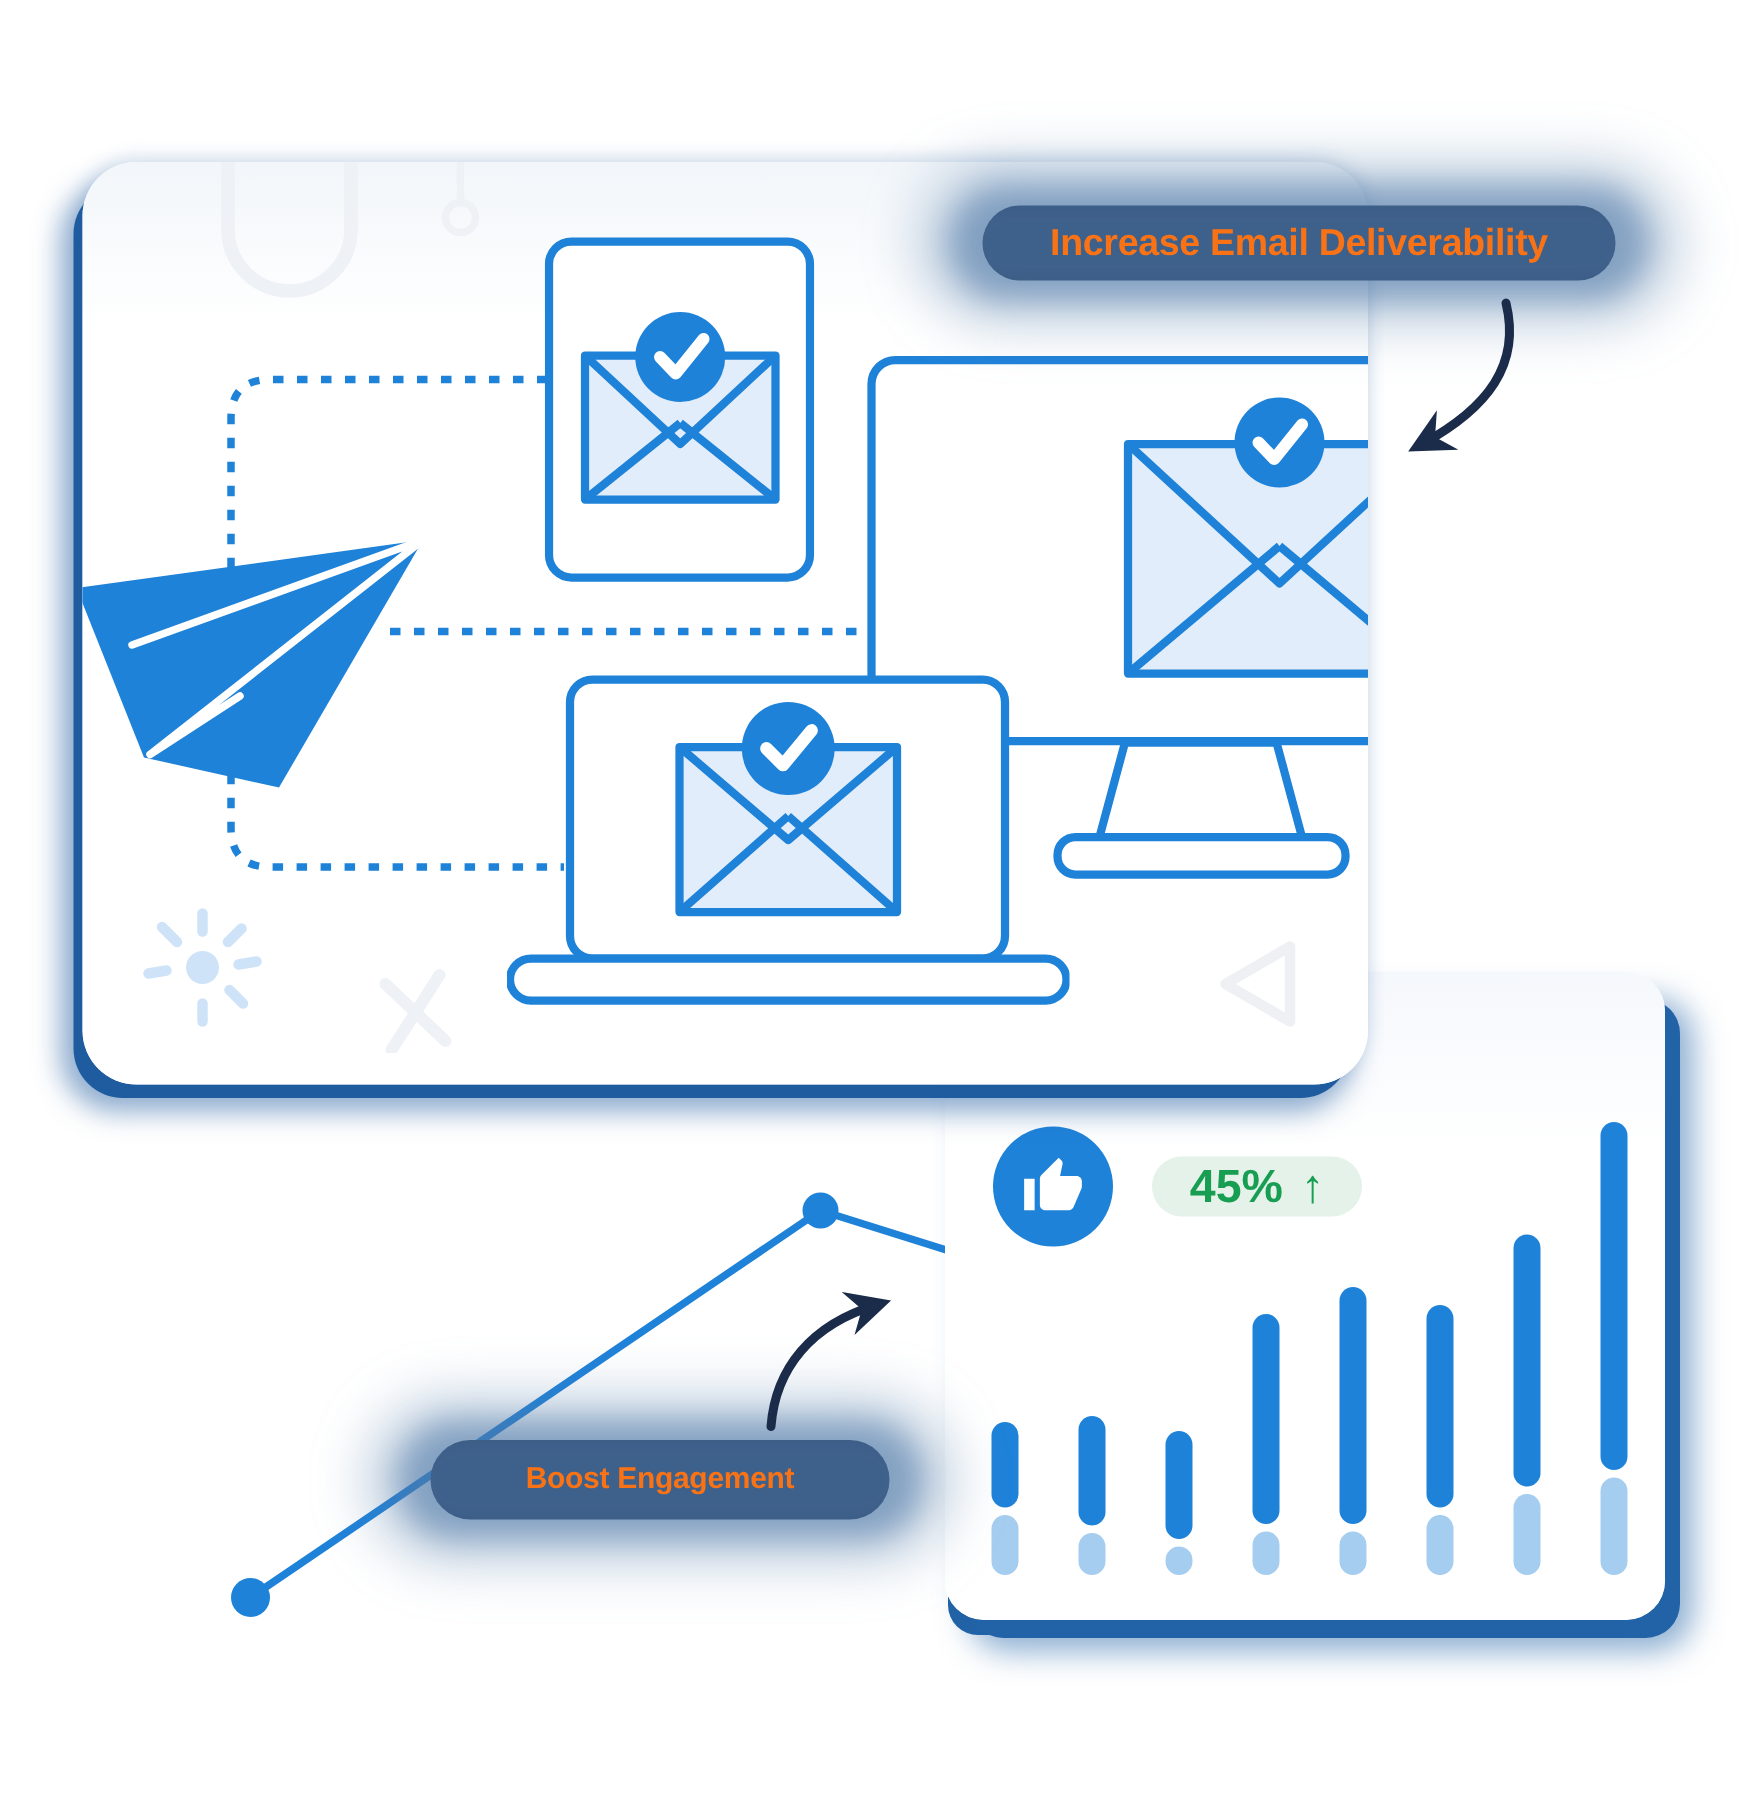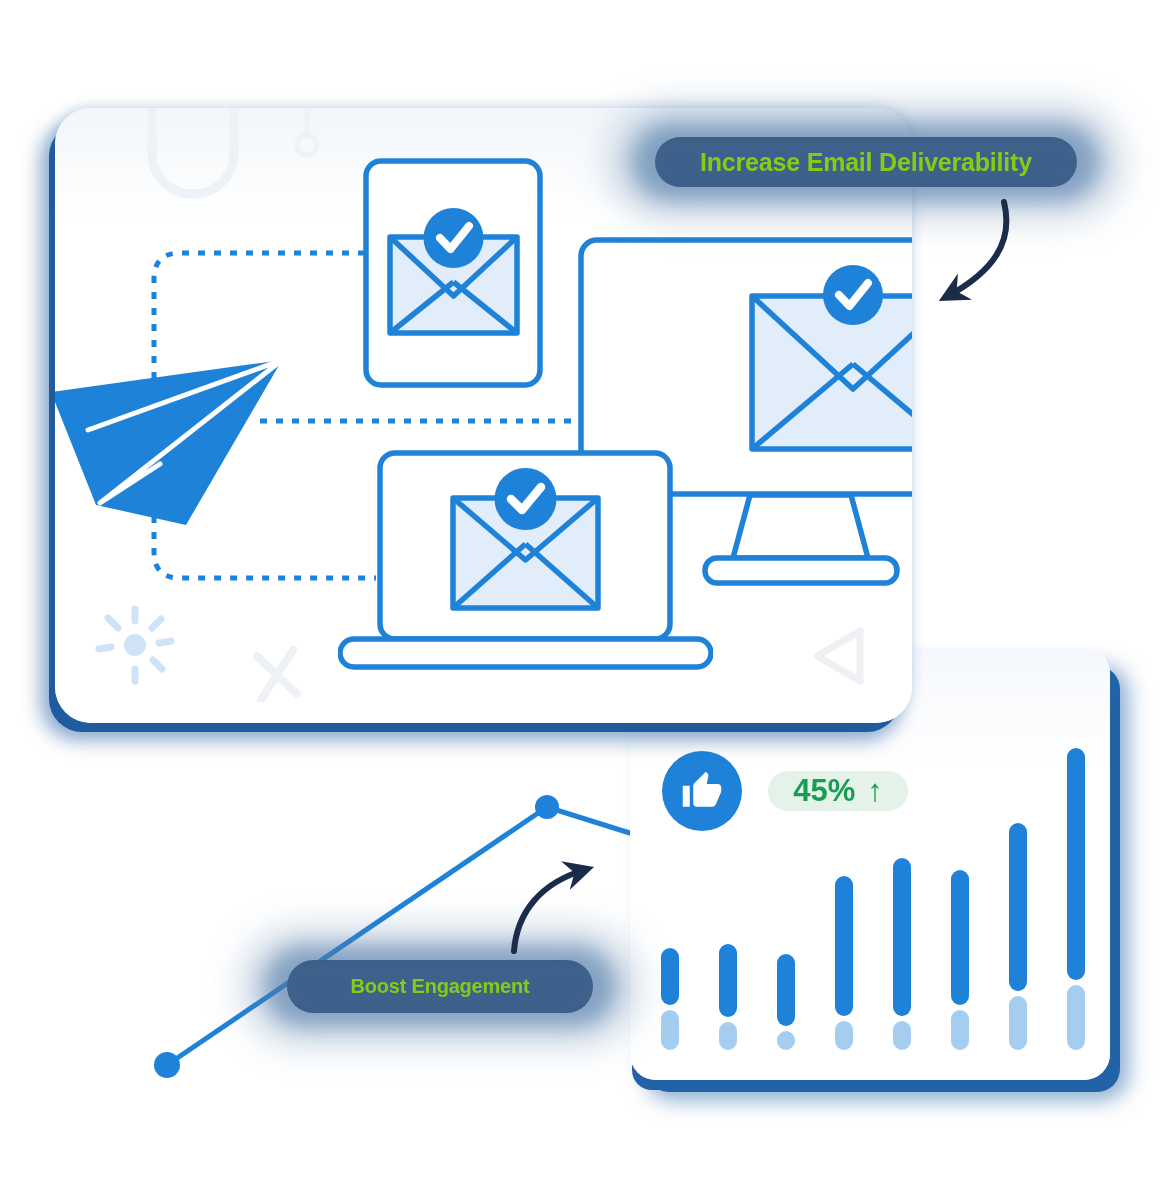--- a/index.html
+++ b/index.html
@@ -21,21 +21,21 @@
   .card-chart{
     left:630px;top:648px;width:480px;height:432px;border-radius:26px;
     background:linear-gradient(180deg,#f5f8fc 0%,#ffffff 120px);
     box-shadow:13px 15px 0 -3px #2263a7,
                17px 19px 20px 2px rgba(34,99,167,.5),
                -4px 16px 0 -6px #2263a7;
     z-index:2;
   }
   
   .badge-pill{
-    position:absolute;background:#1b2c4a;color:#84cc16;font-weight:700;
+    position:absolute;background:#1b2c4a;color:#f97316;font-weight:700;
     border-radius:999px;display:flex;align-items:center;justify-content:center;
     letter-spacing:-.2px;z-index:6;white-space:nowrap;
   }
   .badge-pill::before{
     content:"";position:absolute;inset:-13px -22px;border-radius:999px;
     background:rgba(79,121,168,.55);filter:blur(10px);z-index:-1;
   }
   .badge-pill::after{
     content:"";position:absolute;inset:-30px -44px;border-radius:999px;
     background:rgba(79,121,168,.33);filter:blur(18px);z-index:-2;

